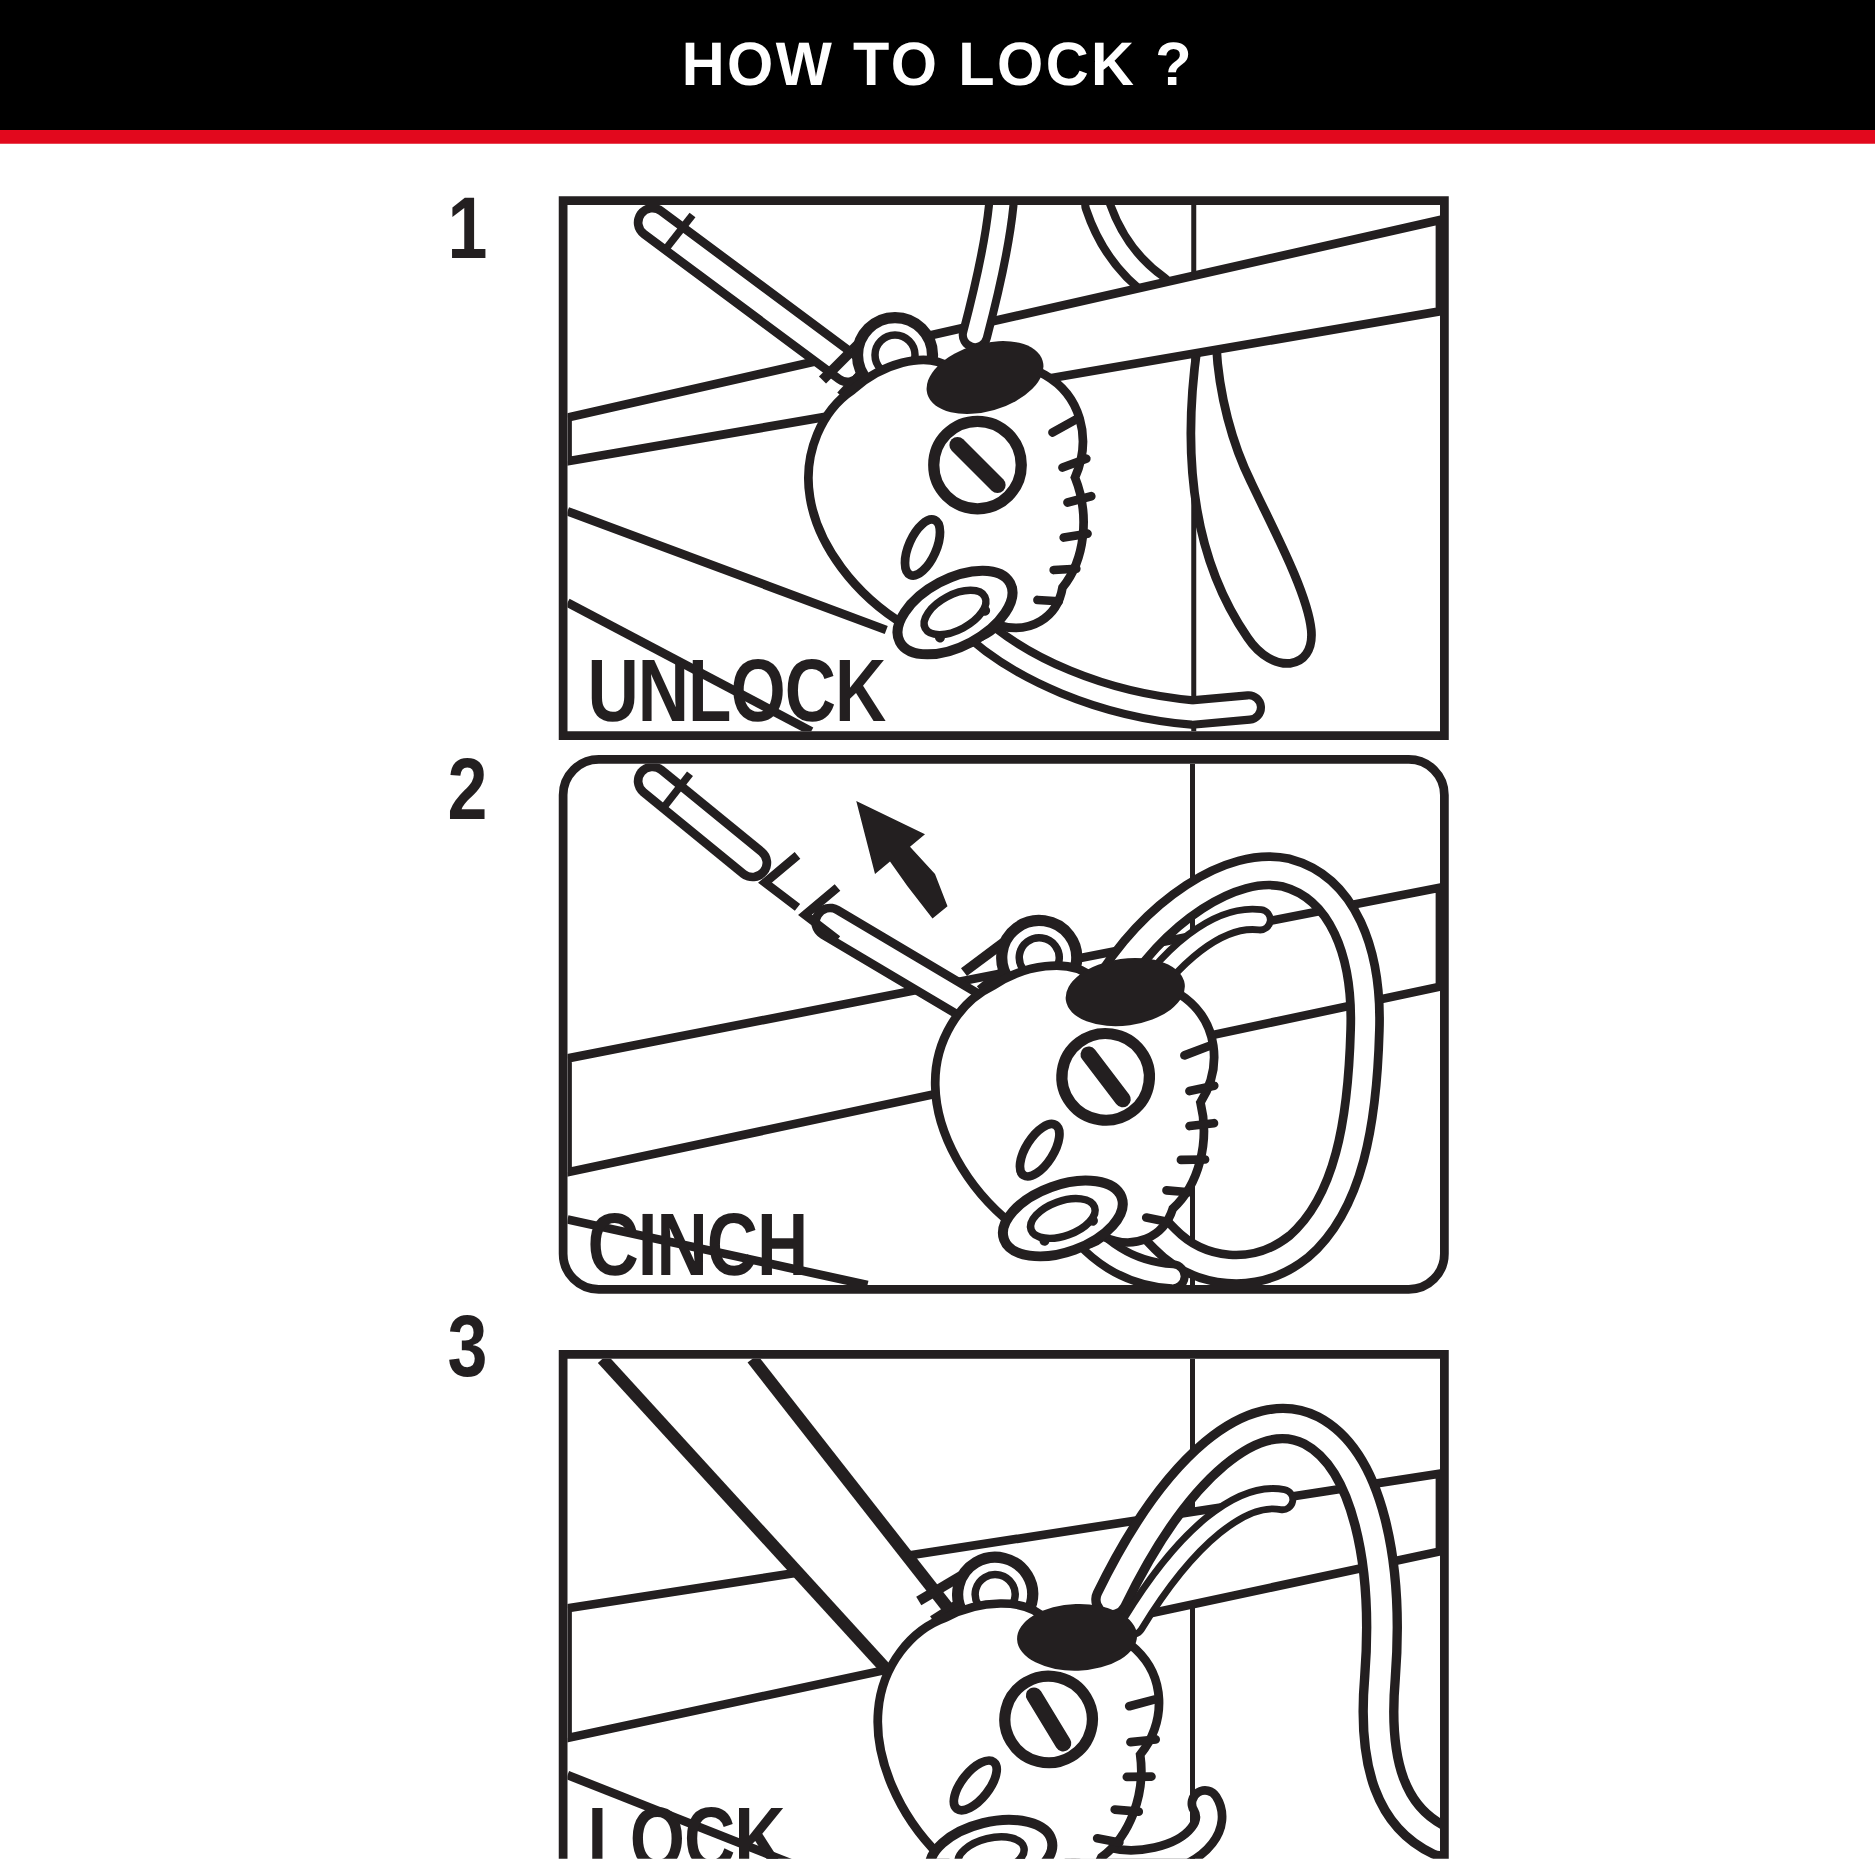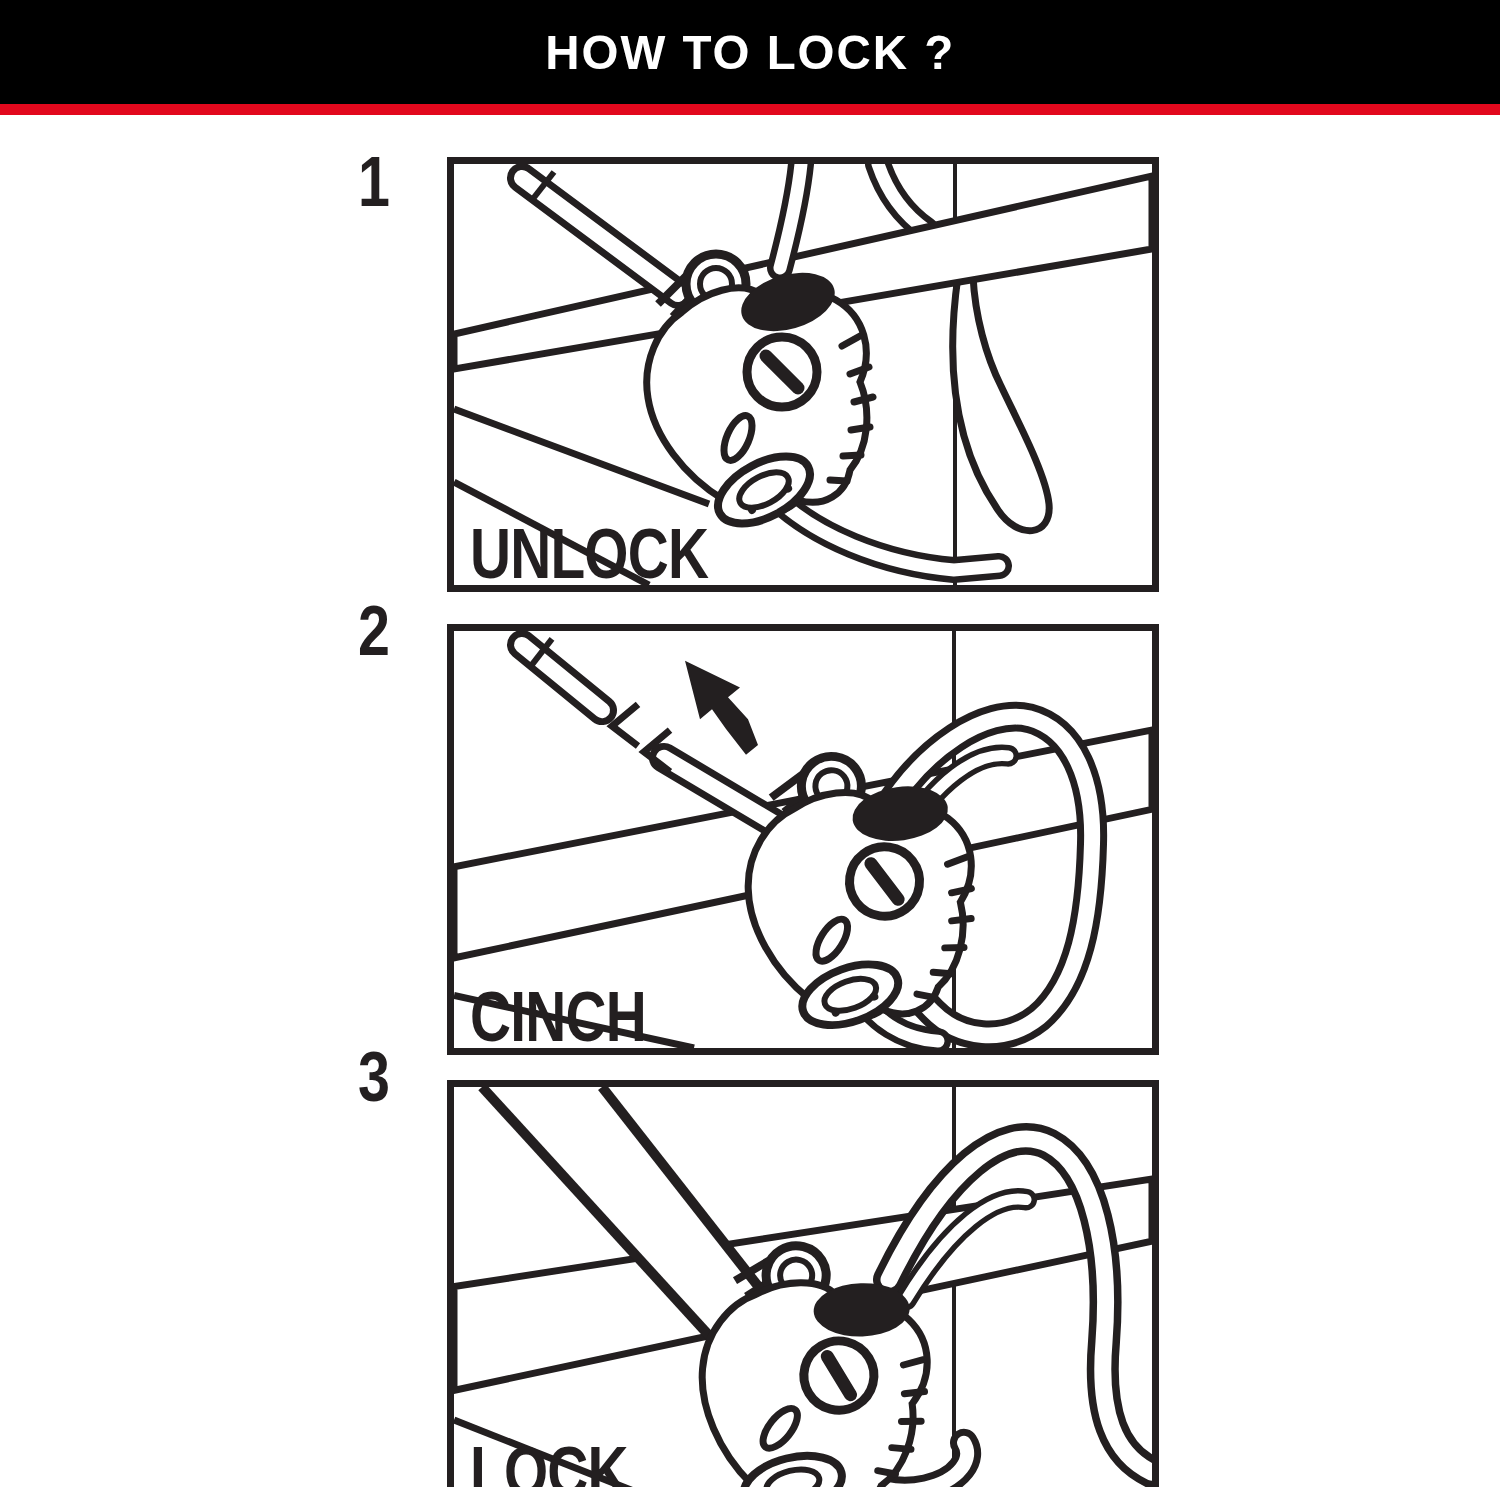--- a/index.html
+++ b/index.html
@@ -22,21 +22,21 @@
     margin:0;transform:scaleX(0.97);white-space:nowrap;
   }
   .stripe{
     position:absolute;left:0;top:104px;width:1500px;height:11px;
     background:var(--stripe-red);
   }
   .panel{
     position:absolute;left:415px;border:7px solid var(--ink);background:#ffffff;margin-left:32px;
   }
   #panel-1{top:157px;width:698px;height:421px;}
-  #panel-2{top:624px;width:698px;height:417px;}
+  #panel-2{top:604px;width:698px;height:417px;border-radius:32px;}
   #panel-3{top:1080px;width:698px;height:416px;}
   .panel svg{position:absolute;left:0;top:0;width:100%;height:100%;display:block;}
   .step-label{
     position:absolute;left:16px;bottom:-2px;color:var(--ink);
     font-size:71px;font-weight:bold;line-height:0.95;letter-spacing:-1px;
     transform:scaleX(0.80);transform-origin:left bottom;white-space:nowrap;
   }
   .step-number{
     position:absolute;left:358px;color:var(--ink);
     font-size:70px;font-weight:bold;line-height:1;

